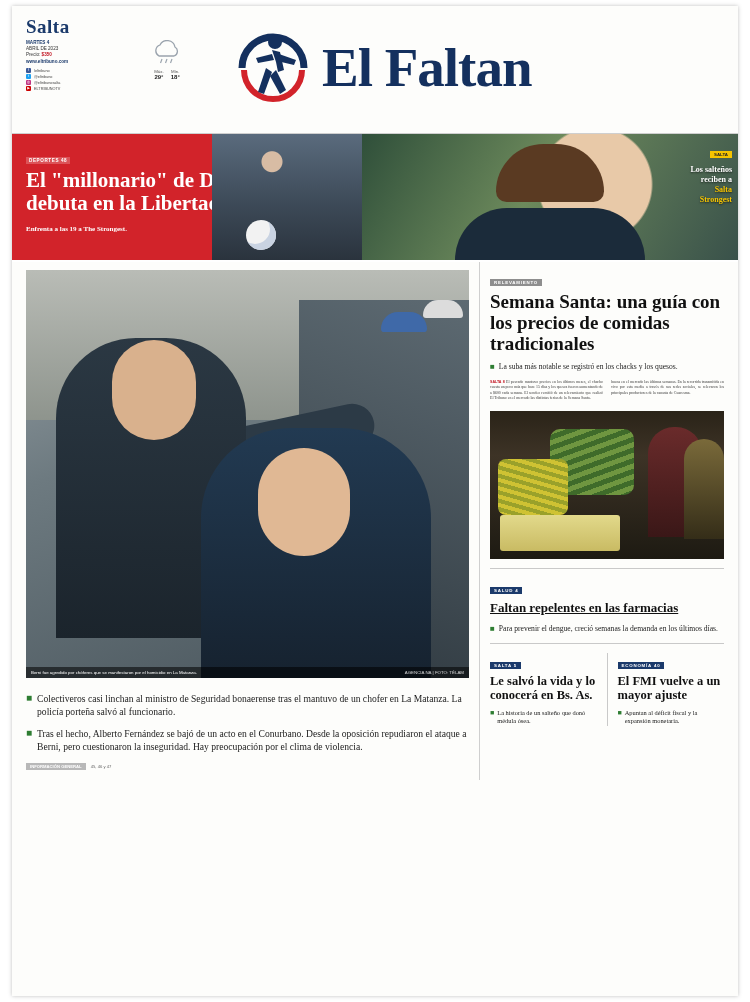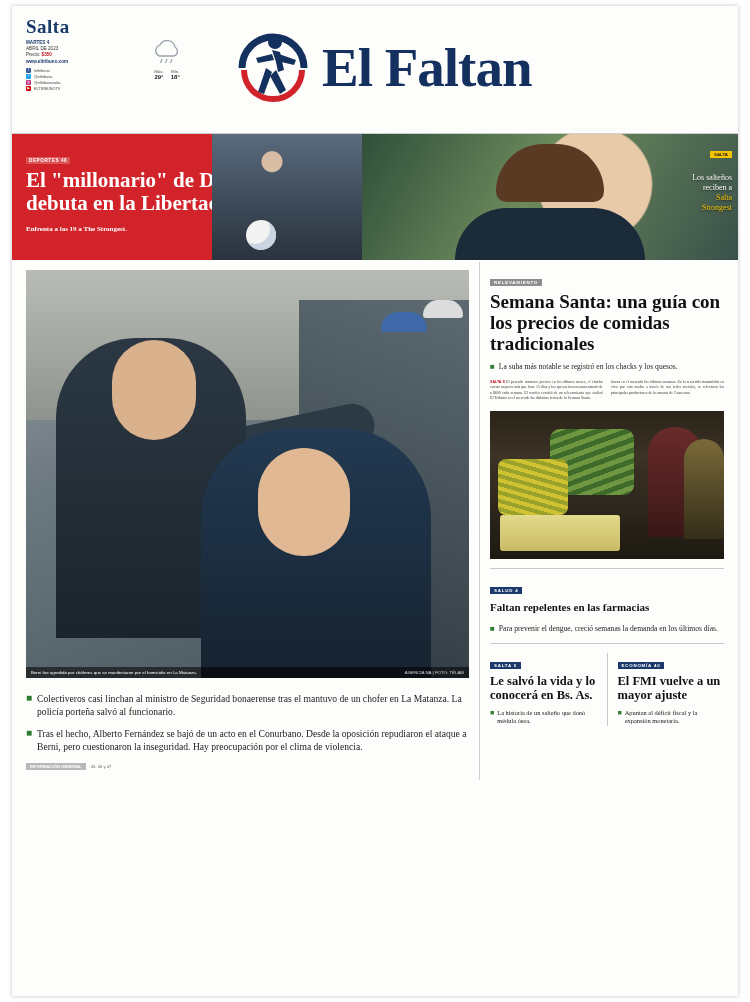--- a/index.html
+++ b/index.html
@@ -165,22 +165,22 @@
   }
   .badge-yellow .tag {
     display: inline-block;
     background: #f6c400; color: #222;
     font-family: "Liberation Sans", sans-serif;
     font-size: 4.4px; font-weight: bold;
     padding: 1px 4px;
   }
   .badge-yellow .txt {
     color: #fff; font-family: "Liberation Serif", serif;
-    font-weight: normal; font-size: 8px; line-height: 10px;
-    margin-top: 13px; text-shadow: 0 1px 2px rgba(0,0,0,.65);
+    font-weight: bold; font-size: 8px; line-height: 10px;
+    margin-top: 5px; text-shadow: 0 1px 2px rgba(0,0,0,.65);
   }
   .badge-yellow .txt em { font-style: normal; color: #f6c400; }
 
   
   .main {
     display: flex;
     padding: 0;
   }
   .col-left {
     width: 468px;
@@ -290,21 +290,21 @@
   }
   .kick.salta { background: #1b3a6b; }
   .kick.economia { background: #1b3a6b; }
   .r-head {
     font-family: "Liberation Serif", serif;
     font-weight: bold;
     font-size: 19px;
     line-height: 21px;
     color: #111;
   }
-  .r-head.sm { font-size: 11px; line-height: 17px; }
+  .r-head.sm { font-size: 13px; line-height: 17px; text-decoration: underline; }
   .r-head.xs { font-size: 12.5px; line-height: 14px; }
   .r-bullet {
     display: flex; gap: 4px;
     font-family: "Liberation Serif", serif;
     font-size: 7.6px; line-height: 10px; color: #222;
     margin-top: 8px;
   }
   .r-bullet .dot { color: #2e7d32; flex: none; font-size: 8px; }
   .hr { border-top: 1px solid #c9c9c9; margin: 9px 0; }
 

